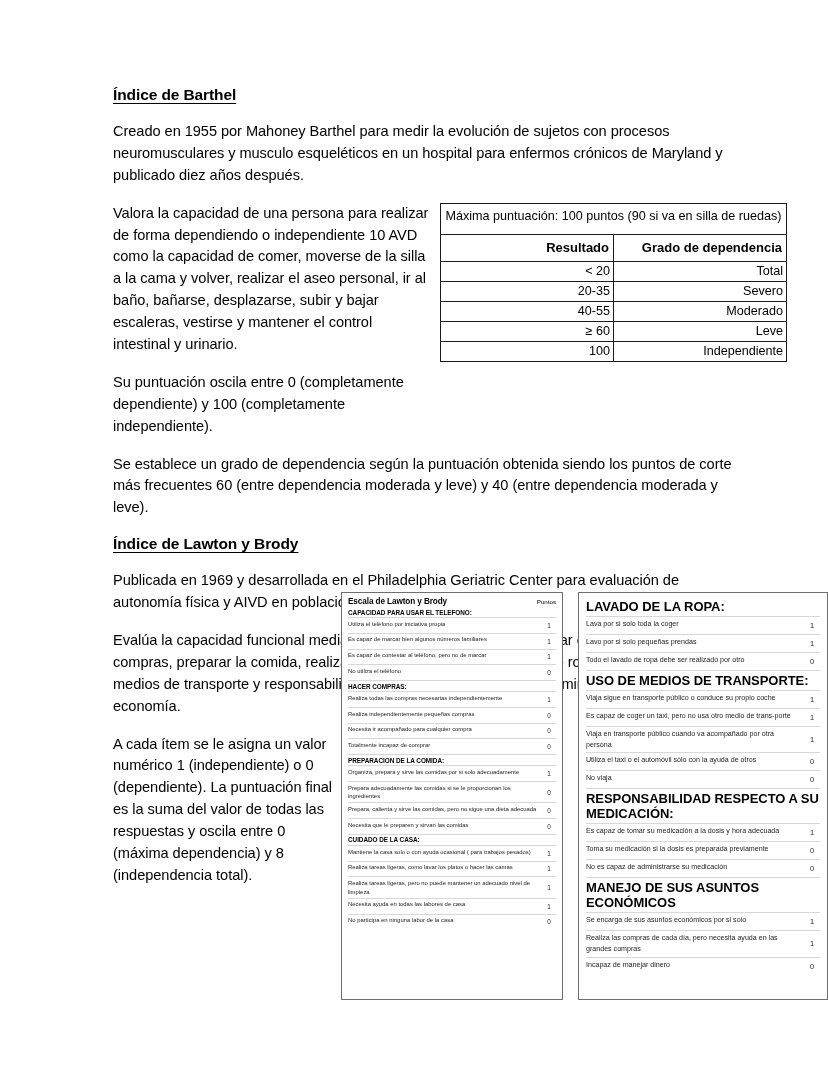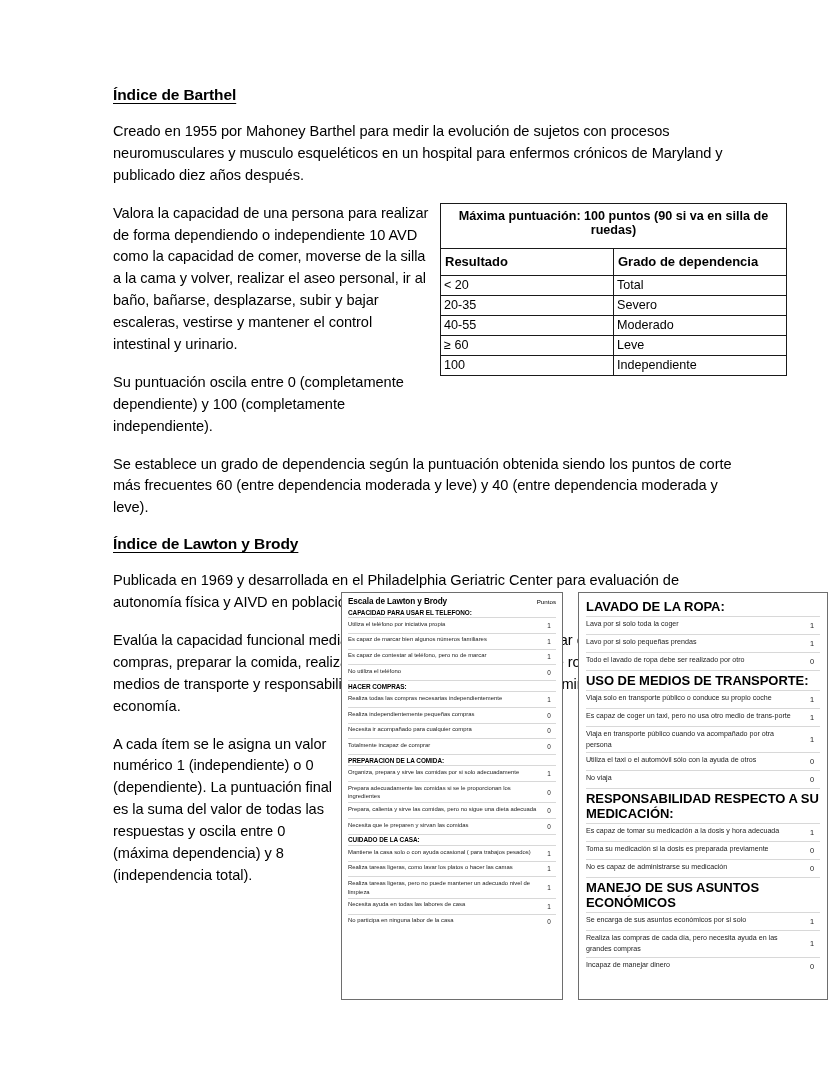--- a/index.html
+++ b/index.html
@@ -57,29 +57,28 @@
     width: 347px;
   }
   table.barthel {
     border-collapse: collapse;
     width: 100%;
     font-size: 12.4px;
     table-layout: fixed;
   }
   table.barthel td {
     border: 1.6px solid #1a1a1a;
-    text-align: left;
+    text-align: right;
     padding: 2px 3px;
     vertical-align: middle;
   }
   table.barthel td.title {
     padding: 5px 4px 11px 4px;
     font-size: 12.6px;
     text-align: center;
-    font-weight: bold;
   }
   table.barthel td.hdr {
     font-weight: bold;
     font-size: 13px;
     padding: 5px 4px;
     line-height: 1.2;
   }
   table.barthel td.val {
     padding: 2.5px 3px;
     font-size: 12.6px;
@@ -322,21 +321,21 @@
           <div class="lw-row">
             <span class="lw-text">Lavo por si solo pequeñas prendas</span>
             <span class="lw-pts">1</span>
           </div>
           <div class="lw-row">
             <span class="lw-text">Todo el lavado de ropa debe ser realizado por otro</span>
             <span class="lw-pts">0</span>
           </div>
           <div class="lw-section">USO DE MEDIOS DE TRANSPORTE:</div>
           <div class="lw-row">
-            <span class="lw-text">Viaja solo en transporte público o conduce su propio coche</span>
+            <span class="lw-text">Viaja sigue en transporte público o conduce su propio coche</span>
             <span class="lw-pts">1</span>
           </div>
           <div class="lw-row">
             <span class="lw-text">Es capaz de coger un taxi, pero no usa otro medio de trans-porte</span>
             <span class="lw-pts">1</span>
           </div>
           <div class="lw-row">
             <span class="lw-text">Viaja en transporte público cuando va acompañado por otra persona</span>
             <span class="lw-pts">1</span>
           </div>

